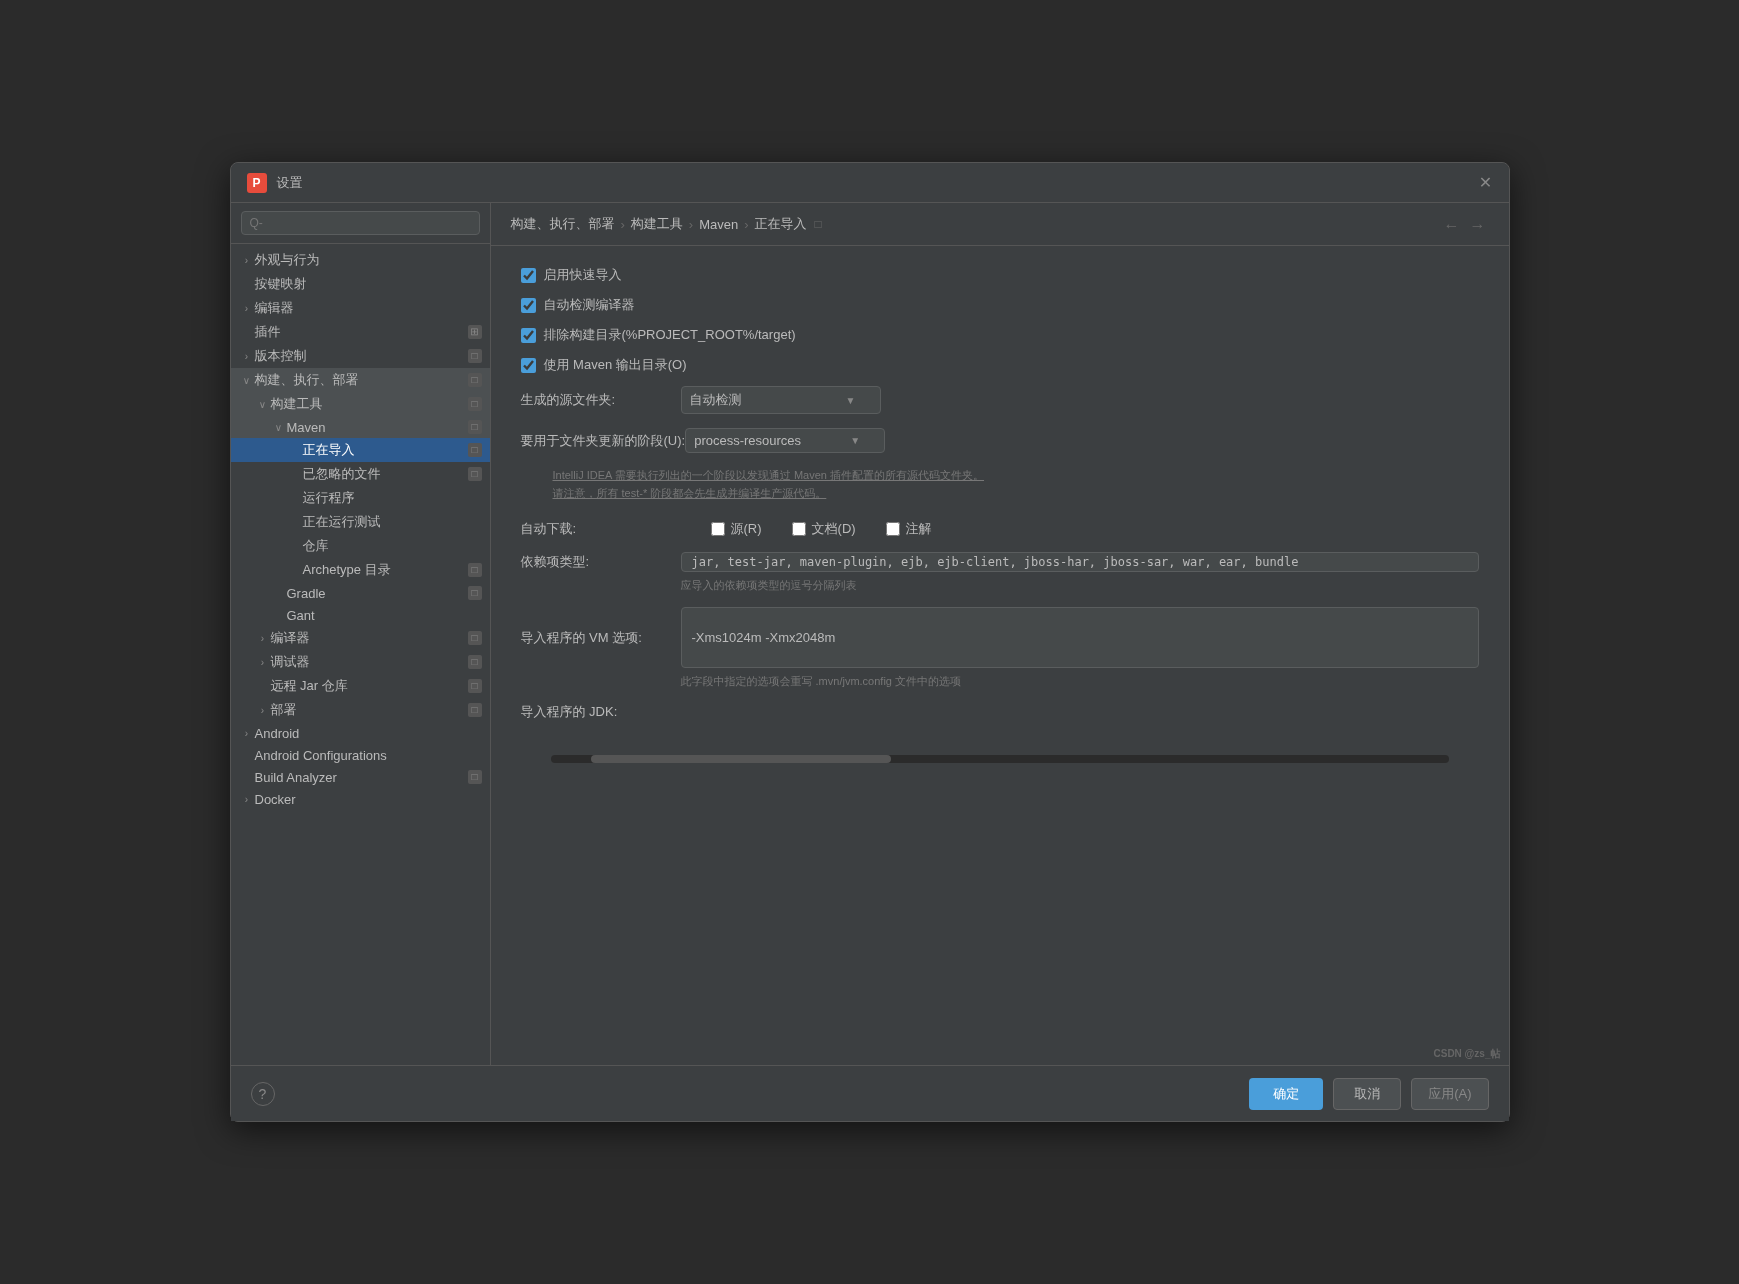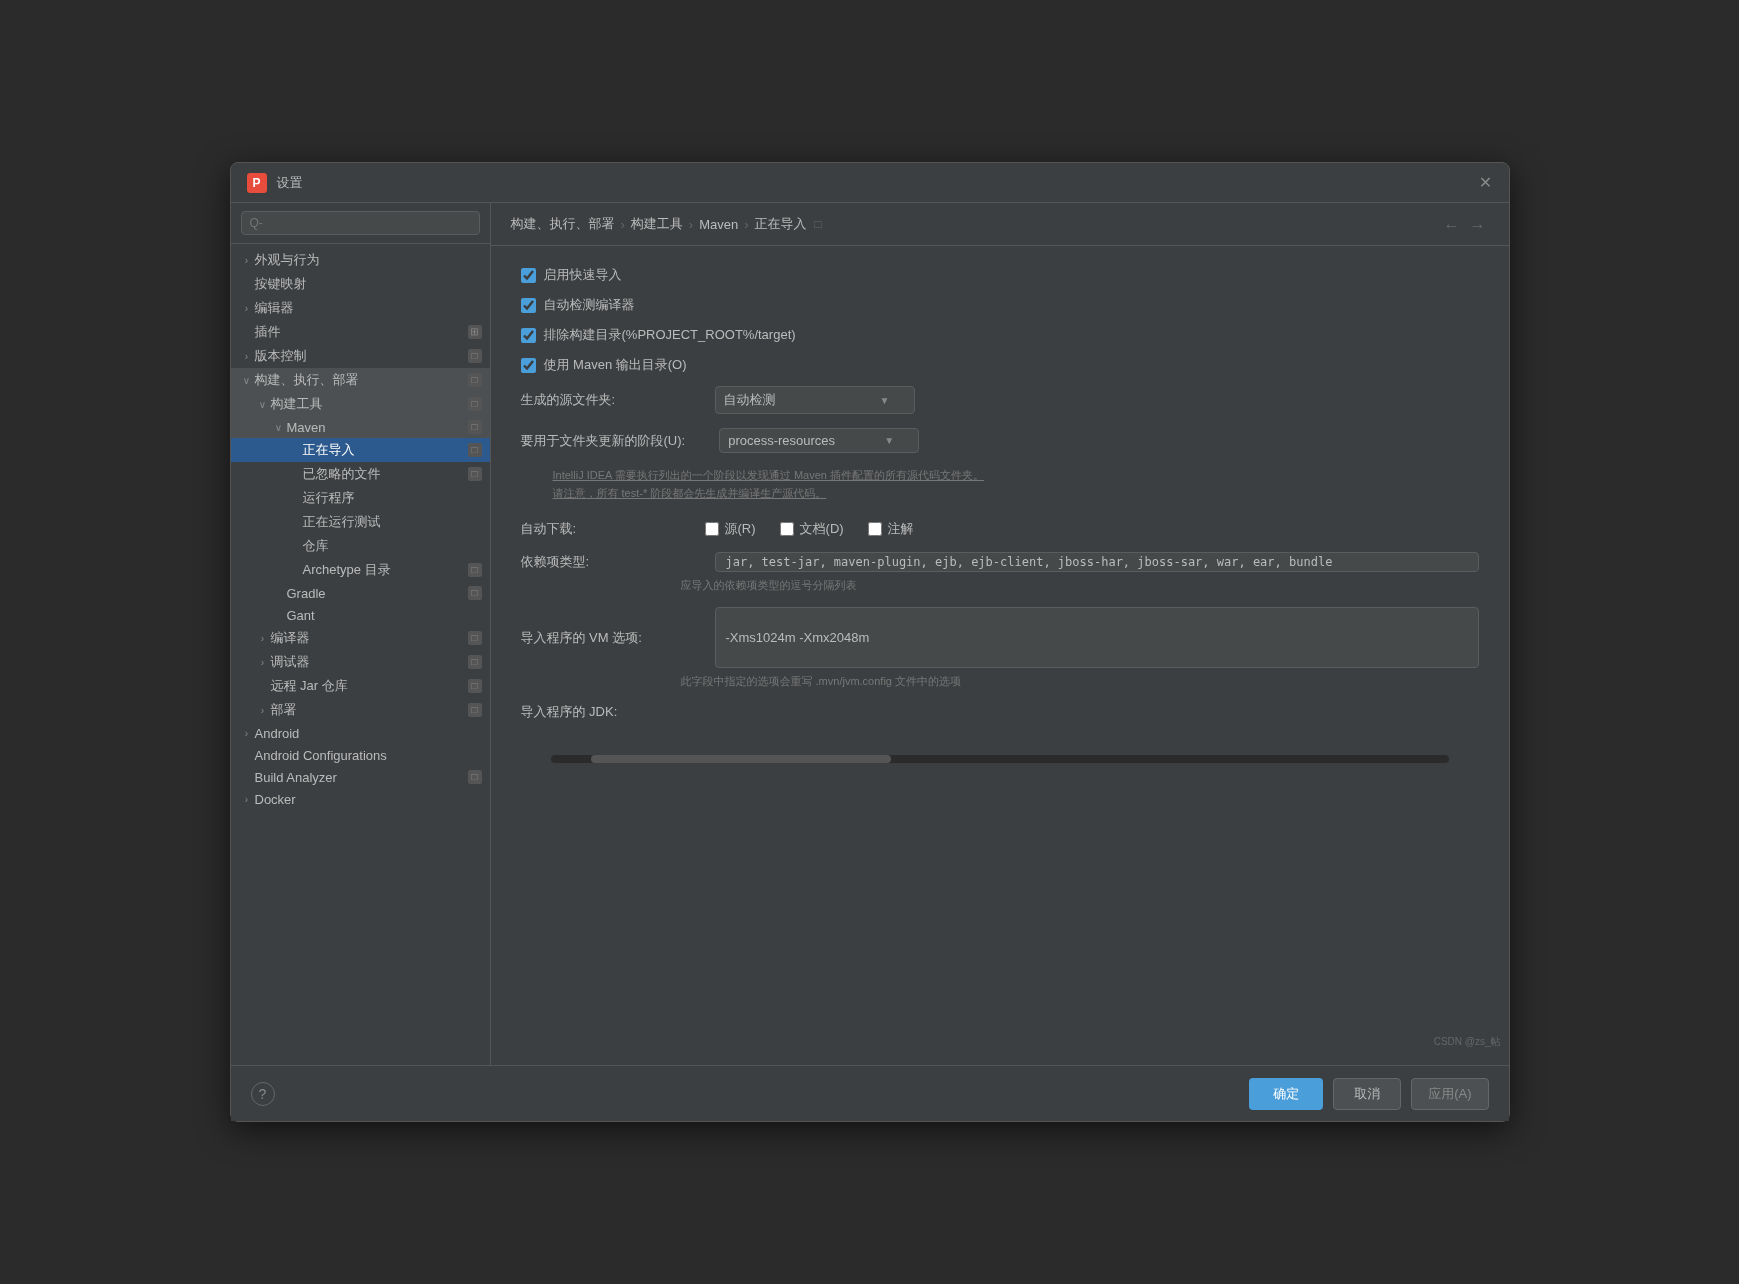--- a/index.html
+++ b/index.html
@@ -201,21 +201,20 @@
       cursor: pointer;
     }
     .checkbox-label {
       color: #bbb;
       font-size: 13px;
     }
     .form-row {
       display: flex;
       align-items: center;
       margin-bottom: 14px;
-      gap: 34px;
     }
     .form-label {
       color: #bbb;
       font-size: 13px;
       min-width: 160px;
       flex-shrink: 0;
     }
     .select-box {
       background: #45494a;
       border: 1px solid #5a5d5e;
@@ -248,21 +247,21 @@
       margin-left: 0px;
       margin-bottom: 18px;
       line-height: 1.6;
       padding-left: 30px;
       border-left: 2px solid transparent;
       text-decoration: underline;
     }
     .auto-download-row {
       display: flex;
       align-items: flex-start;
-      gap: 24px;
+      gap: 30px;
       margin-bottom: 14px;
     }
     .auto-download-label {
       color: #bbb;
       font-size: 13px;
       min-width: 160px;
     }
     .checkbox-with-label {
       display: flex;
       align-items: center;
@@ -392,24 +391,25 @@
     }
     .scrollbar-h-thumb {
       height: 8px;
       width: 300px;
       background: #555;
       border-radius: 4px;
       margin-left: 40px;
     }
     .watermark {
       position: absolute;
-      bottom: 72px;
+      bottom: 60px;
       right: 8px;
       font-size: 10px;
       color: #666;
+      font-weight: bold;
     }
   </style>
 </head>
 <body>
 
 <div class="dialog">
 
   <div class="title-bar">
     <div class="title-bar-icon">
       <span>P</span>

